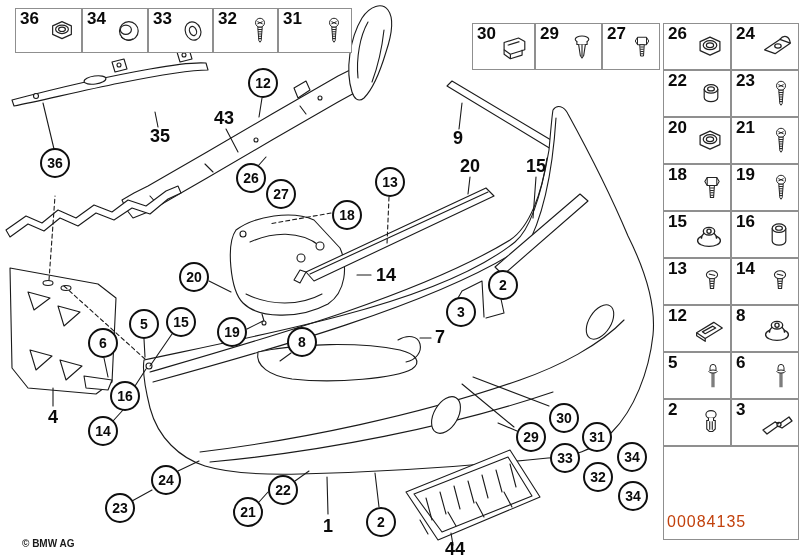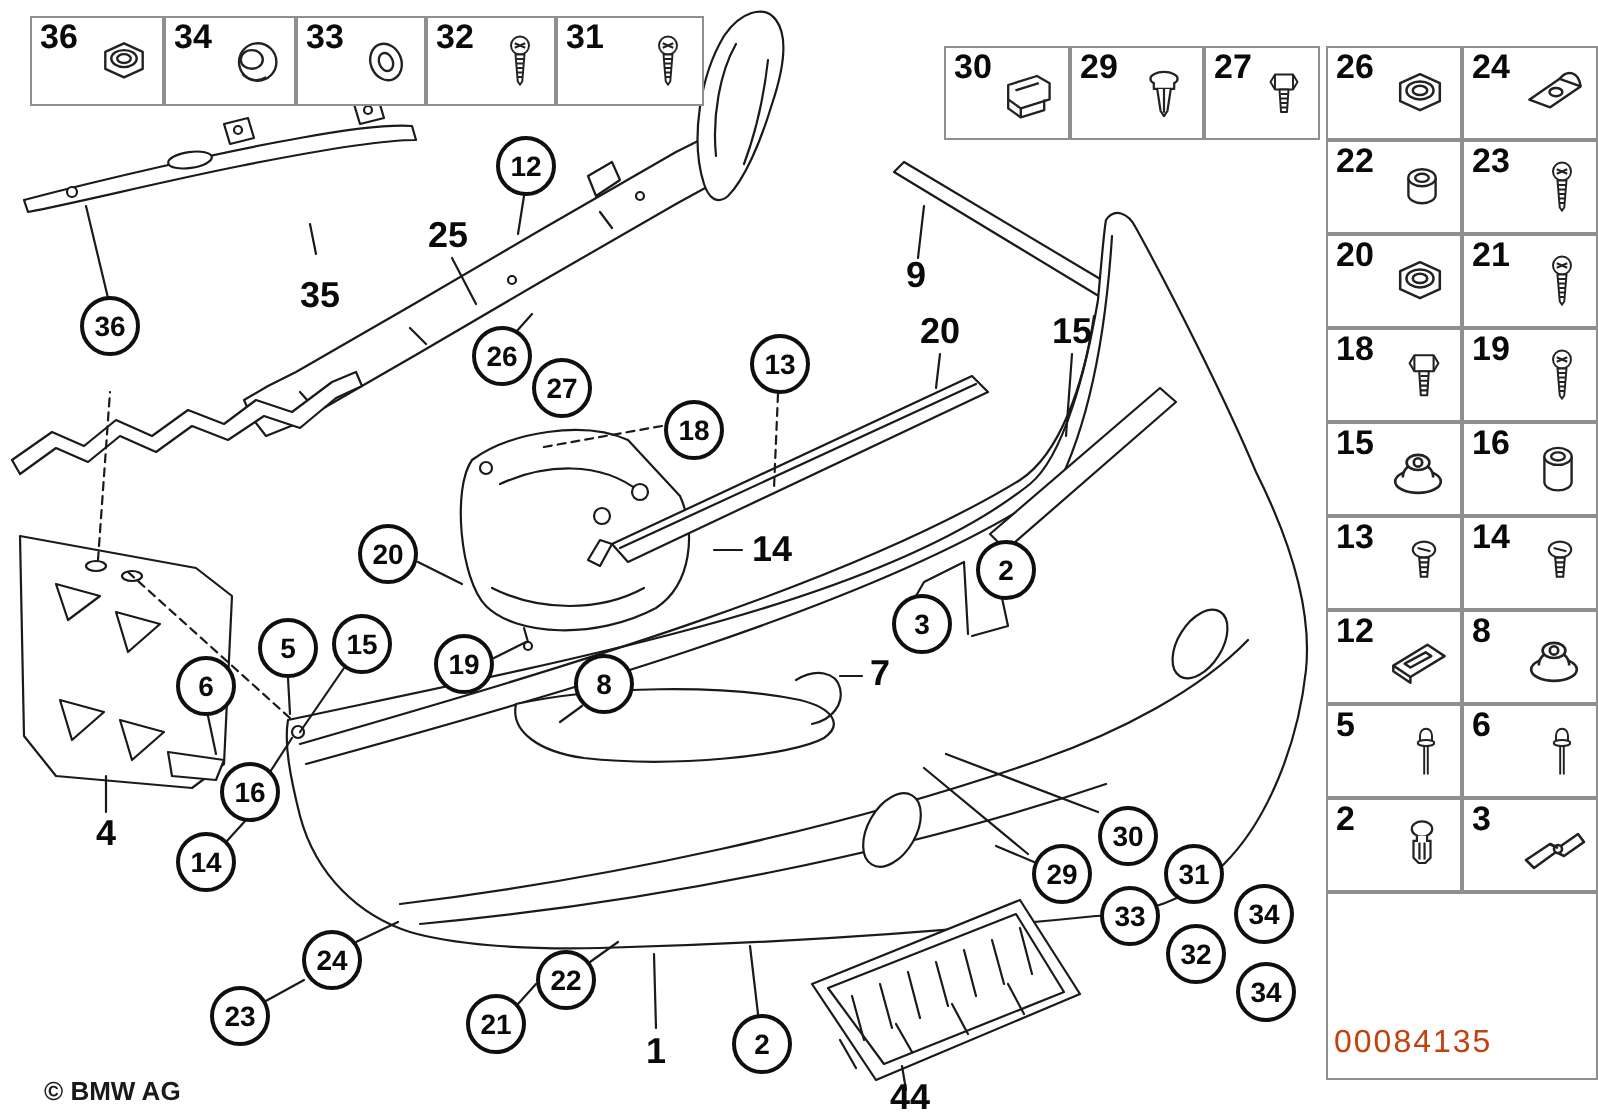--- a/index.html
+++ b/index.html
@@ -5,21 +5,21 @@
   html,body{margin:0;padding:0;background:#fff;}
   .stage{position:relative;width:799px;height:559px;background:#fff;overflow:hidden;
          font-family:"Liberation Sans",sans-serif;color:#111;}
   svg.art{position:absolute;left:0;top:0;}
   .hwbox{position:absolute;border:1px solid #8f8f8f;background:#fff;box-sizing:border-box;}
   .hwbox .num{position:absolute;left:4px;top:0px;font-weight:bold;font-size:17px;line-height:20px;color:#0a0a0a;}
   .hwbox svg.ico{position:absolute;right:2px;top:50%;transform:translateY(-50%);}
   .callout{position:absolute;width:26px;height:26px;border:2px solid #0f0f0f;border-radius:50%;
            background:#fff;text-align:center;line-height:26px;font-weight:bold;font-size:14px;color:#0a0a0a;}
   .plabel{position:absolute;transform:translate(-50%,-50%);font-weight:bold;font-size:18px;color:#0a0a0a;white-space:nowrap;}
-  .copyright{position:absolute;left:22px;top:538px;font-weight:bold;font-size:13px;color:#1a1a1a;}
+  .copyright{position:absolute;left:22px;top:538px;font-weight:bold;font-size:10px;color:#1a1a1a;}
   .docnum{position:absolute;left:667px;top:513px;font-size:16px;color:#c2410c;letter-spacing:1px;}
   .carbox{position:absolute;left:663px;top:446px;width:136px;height:94px;border:1px solid #8f8f8f;box-sizing:border-box;background:#fff;}
 </style>
 </head>
 <body>
 
 <div class="stage">
 
   <svg width="0" height="0" style="position:absolute" xmlns="http://www.w3.org/2000/svg" xmlns:xlink="http://www.w3.org/1999/xlink" aria-hidden="true">
     <defs>
@@ -432,22 +432,22 @@
   <div class="callout" style="left:233px;top:497px">21</div>
   <div class="callout" style="left:366px;top:507px">2</div>
   <div class="callout" style="left:516px;top:422px">29</div>
   <div class="callout" style="left:549px;top:403px">30</div>
   <div class="callout" style="left:582px;top:422px">31</div>
   <div class="callout" style="left:550px;top:443px">33</div>
   <div class="callout" style="left:583px;top:462px">32</div>
   <div class="callout" style="left:617px;top:442px">34</div>
   <div class="callout" style="left:618px;top:481px">34</div>
 
-  <div class="plabel" style="left:160px;top:148px">35</div>
-  <div class="plabel" style="left:224px;top:118px">25</div>
+  <div class="plabel" style="left:160px;top:136px">35</div>
+  <div class="plabel" style="left:224px;top:118px">43</div>
   <div class="plabel" style="left:458px;top:138px">9</div>
   <div class="plabel" style="left:470px;top:166px">20</div>
   <div class="plabel" style="left:536px;top:166px">15</div>
   <div class="plabel" style="left:386px;top:275px">14</div>
   <div class="plabel" style="left:440px;top:337px">7</div>
   <div class="plabel" style="left:53px;top:417px">4</div>
   <div class="plabel" style="left:328px;top:526px">1</div>
   <div class="plabel" style="left:455px;top:549px">44</div>
 
   <div class="copyright">© BMW AG</div>

